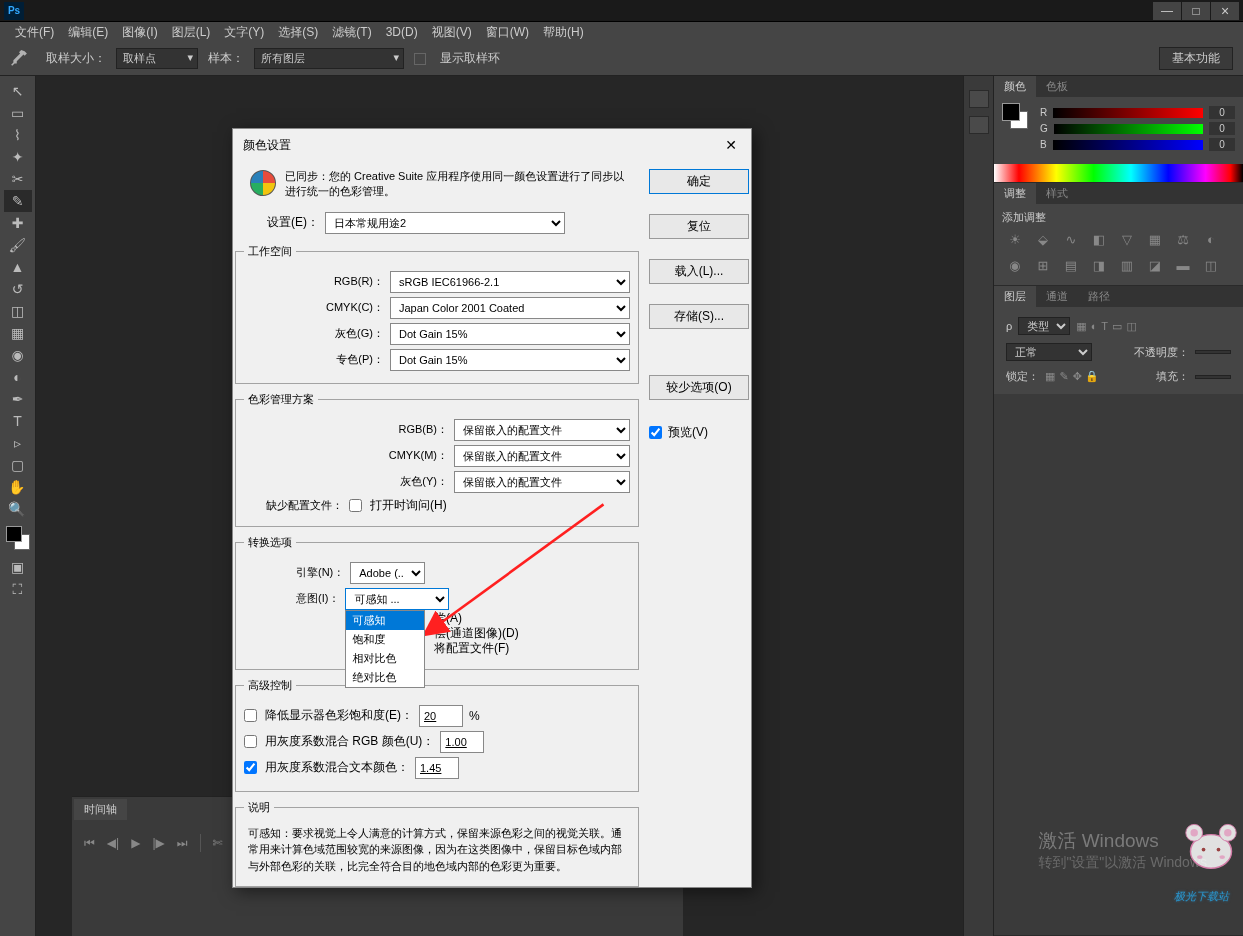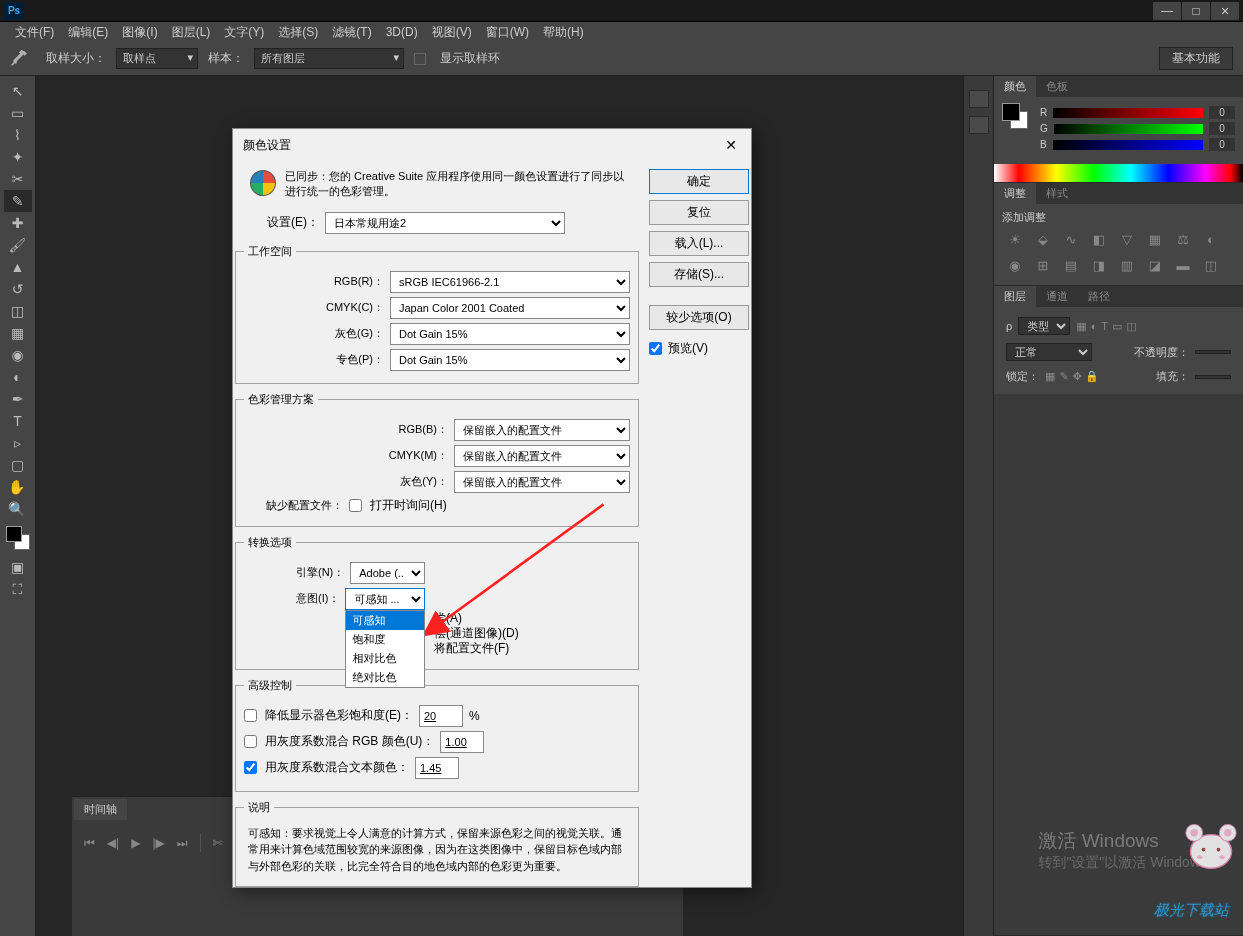--- a/index.html
+++ b/index.html
@@ -67,21 +67,21 @@
 .timeline-controls { display: flex; gap: 12px; padding: 12px; color: #888; font-size: 12px; align-items: center; }
 .timeline-controls span { cursor: pointer; }
 .tl-divider { width: 1px; height: 18px; background: #555; }
 
 
 .dialog { position: absolute; left: 232px; top: 128px; width: 520px; height: 760px; background: #f0f0f0; border: 1px solid #888; box-shadow: 4px 4px 16px rgba(0,0,0,0.5); color: #000; font-size: 12px; display: flex; flex-direction: column; }
 .dialog-title { display: flex; align-items: center; padding: 6px 10px; font-size: 12px; }
 .dialog-close { margin-left: auto; width: 20px; height: 20px; display: flex; align-items: center; justify-content: center; cursor: pointer; font-size: 14px; }
 .dialog-body { display: flex; padding: 8px 2px; gap: 10px; flex: 1; overflow: hidden; }
 .dialog-left { flex: 1; display: flex; flex-direction: column; gap: 8px; }
-.dialog-right { width: 100px; display: flex; flex-direction: column; gap: 6px; }
+.dialog-right { width: 100px; display: flex; flex-direction: column; gap: 20px; }
 
 .sync-row { display: flex; gap: 8px; align-items: flex-start; padding: 0 4px 4px 14px; }
 .sync-icon { width: 28px; height: 28px; flex-shrink: 0; }
 .sync-icon svg { display: block; }
 .sync-text { font-size: 11px; line-height: 1.4; }
 
 fieldset { border: 1px solid #a3a3a3; padding: 8px 8px 10px 8px; }
 legend { padding: 0 4px; font-size: 11px; }
 .form-row { display: flex; align-items: center; gap: 6px; margin: 4px 0 2px; justify-content: flex-end; }
 .form-row label { text-align: right; font-size: 11px; }
@@ -104,21 +104,21 @@
 .intent-popup div { padding: 2px 6px; font-size: 11px; cursor: pointer; }
 .intent-popup div.hl { background: #0078d7; color: #fff; }
 
 .arrow { position: absolute; width: 220px; height: 140px; pointer-events: none; z-index: 5; }
 .desc-box { font-size: 11px; line-height: 1.5; padding: 2px 4px; }
 
 
 .watermark { position: absolute; right: 22px; bottom: 64px; color: #6a6a6a; font-size: 14px; text-align: left; }
 .watermark .big { font-size: 19px; color: #7a7a7a; }
 .mascot { position: absolute; right: 4px; bottom: 64px; width: 56px; height: 56px; opacity: 0.85; }
-.logo-wm { position: absolute; right: 14px; bottom: 16px; color: #2a93c9; font-size: 15px; font-style: italic; text-shadow: 0 0 3px rgba(40,140,200,0.6); }
+.logo-wm { position: absolute; right: 14px; bottom: 32px; color: #2a93c9; font-size: 11px; font-style: italic; text-shadow: 0 0 3px rgba(40,140,200,0.6); }
 
 .color-swatch-panel { width: 26px; height: 26px; position: relative; margin-right: 6px; }
 .color-swatch-panel .fg2 { width: 18px; height: 18px; background: #000; border: 1px solid #999; position: absolute; top: 0; left: 0; z-index: 2; }
 .color-swatch-panel .bg2 { width: 18px; height: 18px; background: #fff; border: 1px solid #666; position: absolute; bottom: 0; right: 0; }
 .eyedrop-icon { width: 18px; height: 18px; margin-right: 8px; opacity: 0.8; }
 </style>
 </head>
 <body>
 
 <div class="titlebar">
@@ -379,21 +379,21 @@
 
       <fieldset style="position:relative">
         <legend>转换选项</legend>
         <div class="form-row" style="justify-content:flex-start;padding-left:52px">
           <label>引擎(N)：</label>
           <select class="sel w-sm"><option>Adobe (...</option></select>
         </div>
         <div class="form-row" style="justify-content:flex-start;padding-left:52px">
           <label>意图(I)：</label>
           <div class="intent-wrap">
-            <select class="sel" style="width:80px;border-color:#0078d7"><option>可感知  ...</option></select>
+            <select class="sel" style="width:104px;border-color:#0078d7"><option>可感知  ...</option></select>
             <div class="intent-popup">
               <div class="hl">可感知</div>
               <div>饱和度</div>
               <div>相对比色</div>
               <div>绝对比色</div>
             </div>
           </div>
         </div>
         <div class="form-row" style="justify-content:flex-start;padding-left:190px;margin-top:-2px">
           <span>尝(A)</span>

